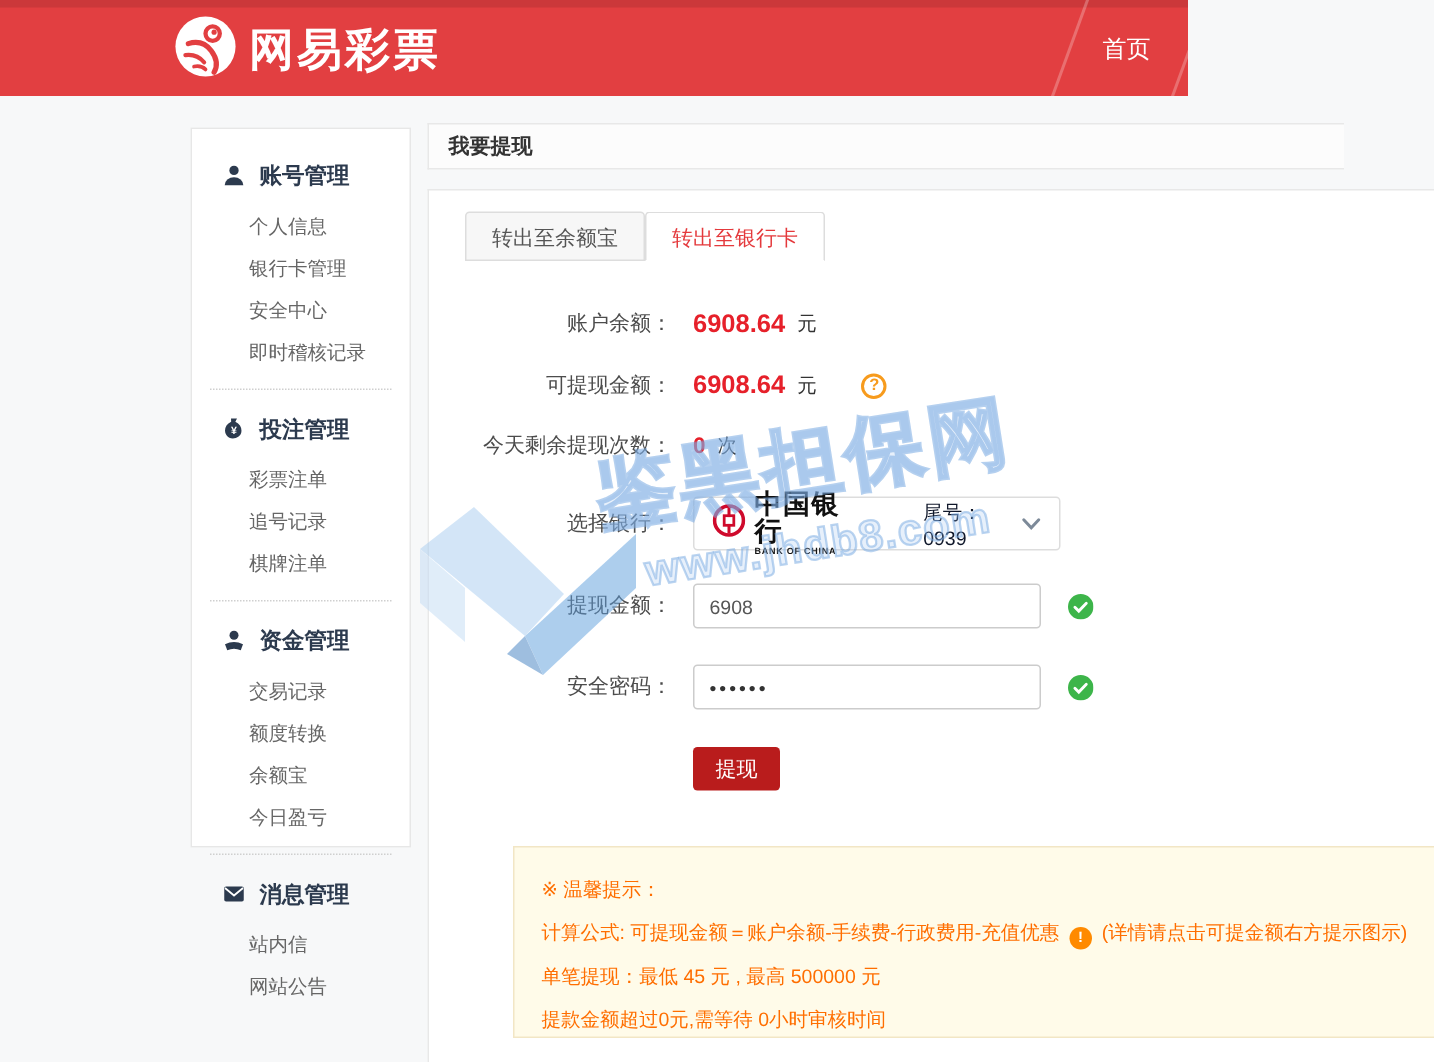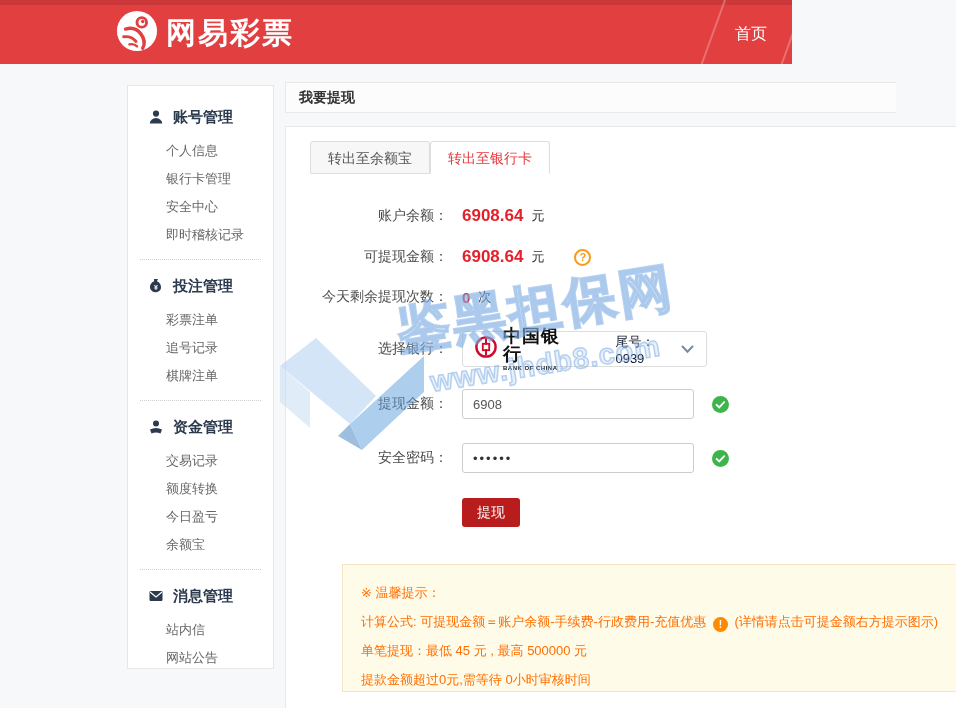--- a/index.html
+++ b/index.html
@@ -11,21 +11,21 @@
   .header { position:absolute; left:0; top:0; width:792px; height:64px; background:#e23f41; overflow:hidden; }
   .header-top-strip { position:absolute; left:0; top:0; width:100%; height:5px; background:rgba(0,0,0,0.10); }
   .brand { position:absolute; left:116px; top:10px; display:flex; align-items:center; gap:8px; cursor:pointer; }
   .brand-title { color:#fff; font-size:30px; font-weight:800; letter-spacing:2px; line-height:44px; }
   .nav-sep { position:absolute; top:-8px; width:2px; height:82px; background:rgba(255,255,255,0.25); transform:rotate(20deg); }
   .nav-item { position:absolute; top:0; height:64px; line-height:68px; color:#fff; font-size:16px; text-align:center; cursor:pointer; }
   .badge-new { position:absolute; top:-26px; right:-22px; width:24px; height:24px; background:#fff; border-radius:50%;
     color:#ef5064; font-size:7px; font-weight:bold; line-height:24px; text-align:center; box-shadow:0 0 0 2px rgba(255,255,255,0.25); }
 
   
-  .sidebar { position:absolute; left:127px; top:85px; width:147px; height:584px; background:#fff; border:1px solid #e7e7e7; padding-top:20px; }
+  .sidebar { position:absolute; left:127px; top:85px; width:147px; height:480px; background:#fff; border:1px solid #e7e7e7; padding-top:20px; }
   .sec-title { display:flex; align-items:center; gap:9px; padding-left:20px; height:22px; font-size:15px; font-weight:bold; color:#2c3a4e; cursor:pointer; }
   .sec-items { margin-top:9px; }
   .side-item { height:28px; line-height:28px; padding-left:38px; font-size:13px; color:#666; cursor:pointer; }
   .side-divider { border-top:1px dotted #cfcfcf; margin:10px 12px 15px 12px; }
   .sicon { width:16px; height:16px; flex:none; }
 
   
   .titlebar { position:absolute; left:285px; top:82px; width:611px; height:31px; background:#fcfcfc;
     border:1px solid #e8e8e8; border-right:none; line-height:29px; padding-left:13px; font-size:14px; font-weight:bold; color:#333; }
 
@@ -145,22 +145,22 @@
         <svg width="16" height="16" viewBox="0 0 16 16" fill="#2c3a4e">
             <circle cx="8" cy="4.5" r="3"></circle>
             <path d="M2 10.5 q6 -3 12 0 l-1.5 4 q-4.5 -2 -9 0 z"></path>
           </svg>
       </span>
       <span>资金管理</span>
     </div>
     <div class="sec-items">
       <div class="side-item">交易记录</div>
       <div class="side-item">额度转换</div>
+      <div class="side-item">余额宝</div>
       <div class="side-item">今日盈亏</div>
-      <div class="side-item">余额宝</div>
     </div>
     <div class="side-divider"></div>
 
     <div class="sec-title">
       <span class="sicon">
         <svg width="16" height="16" viewBox="0 0 16 16">
             <rect x="1.5" y="3" width="13" height="10" rx="1.2" fill="#2c3a4e"></rect>
             <path d="M2 4 l6 5 l6 -5" stroke="#fff" stroke-width="1.2" fill="none"></path>
           </svg>
       </span>

